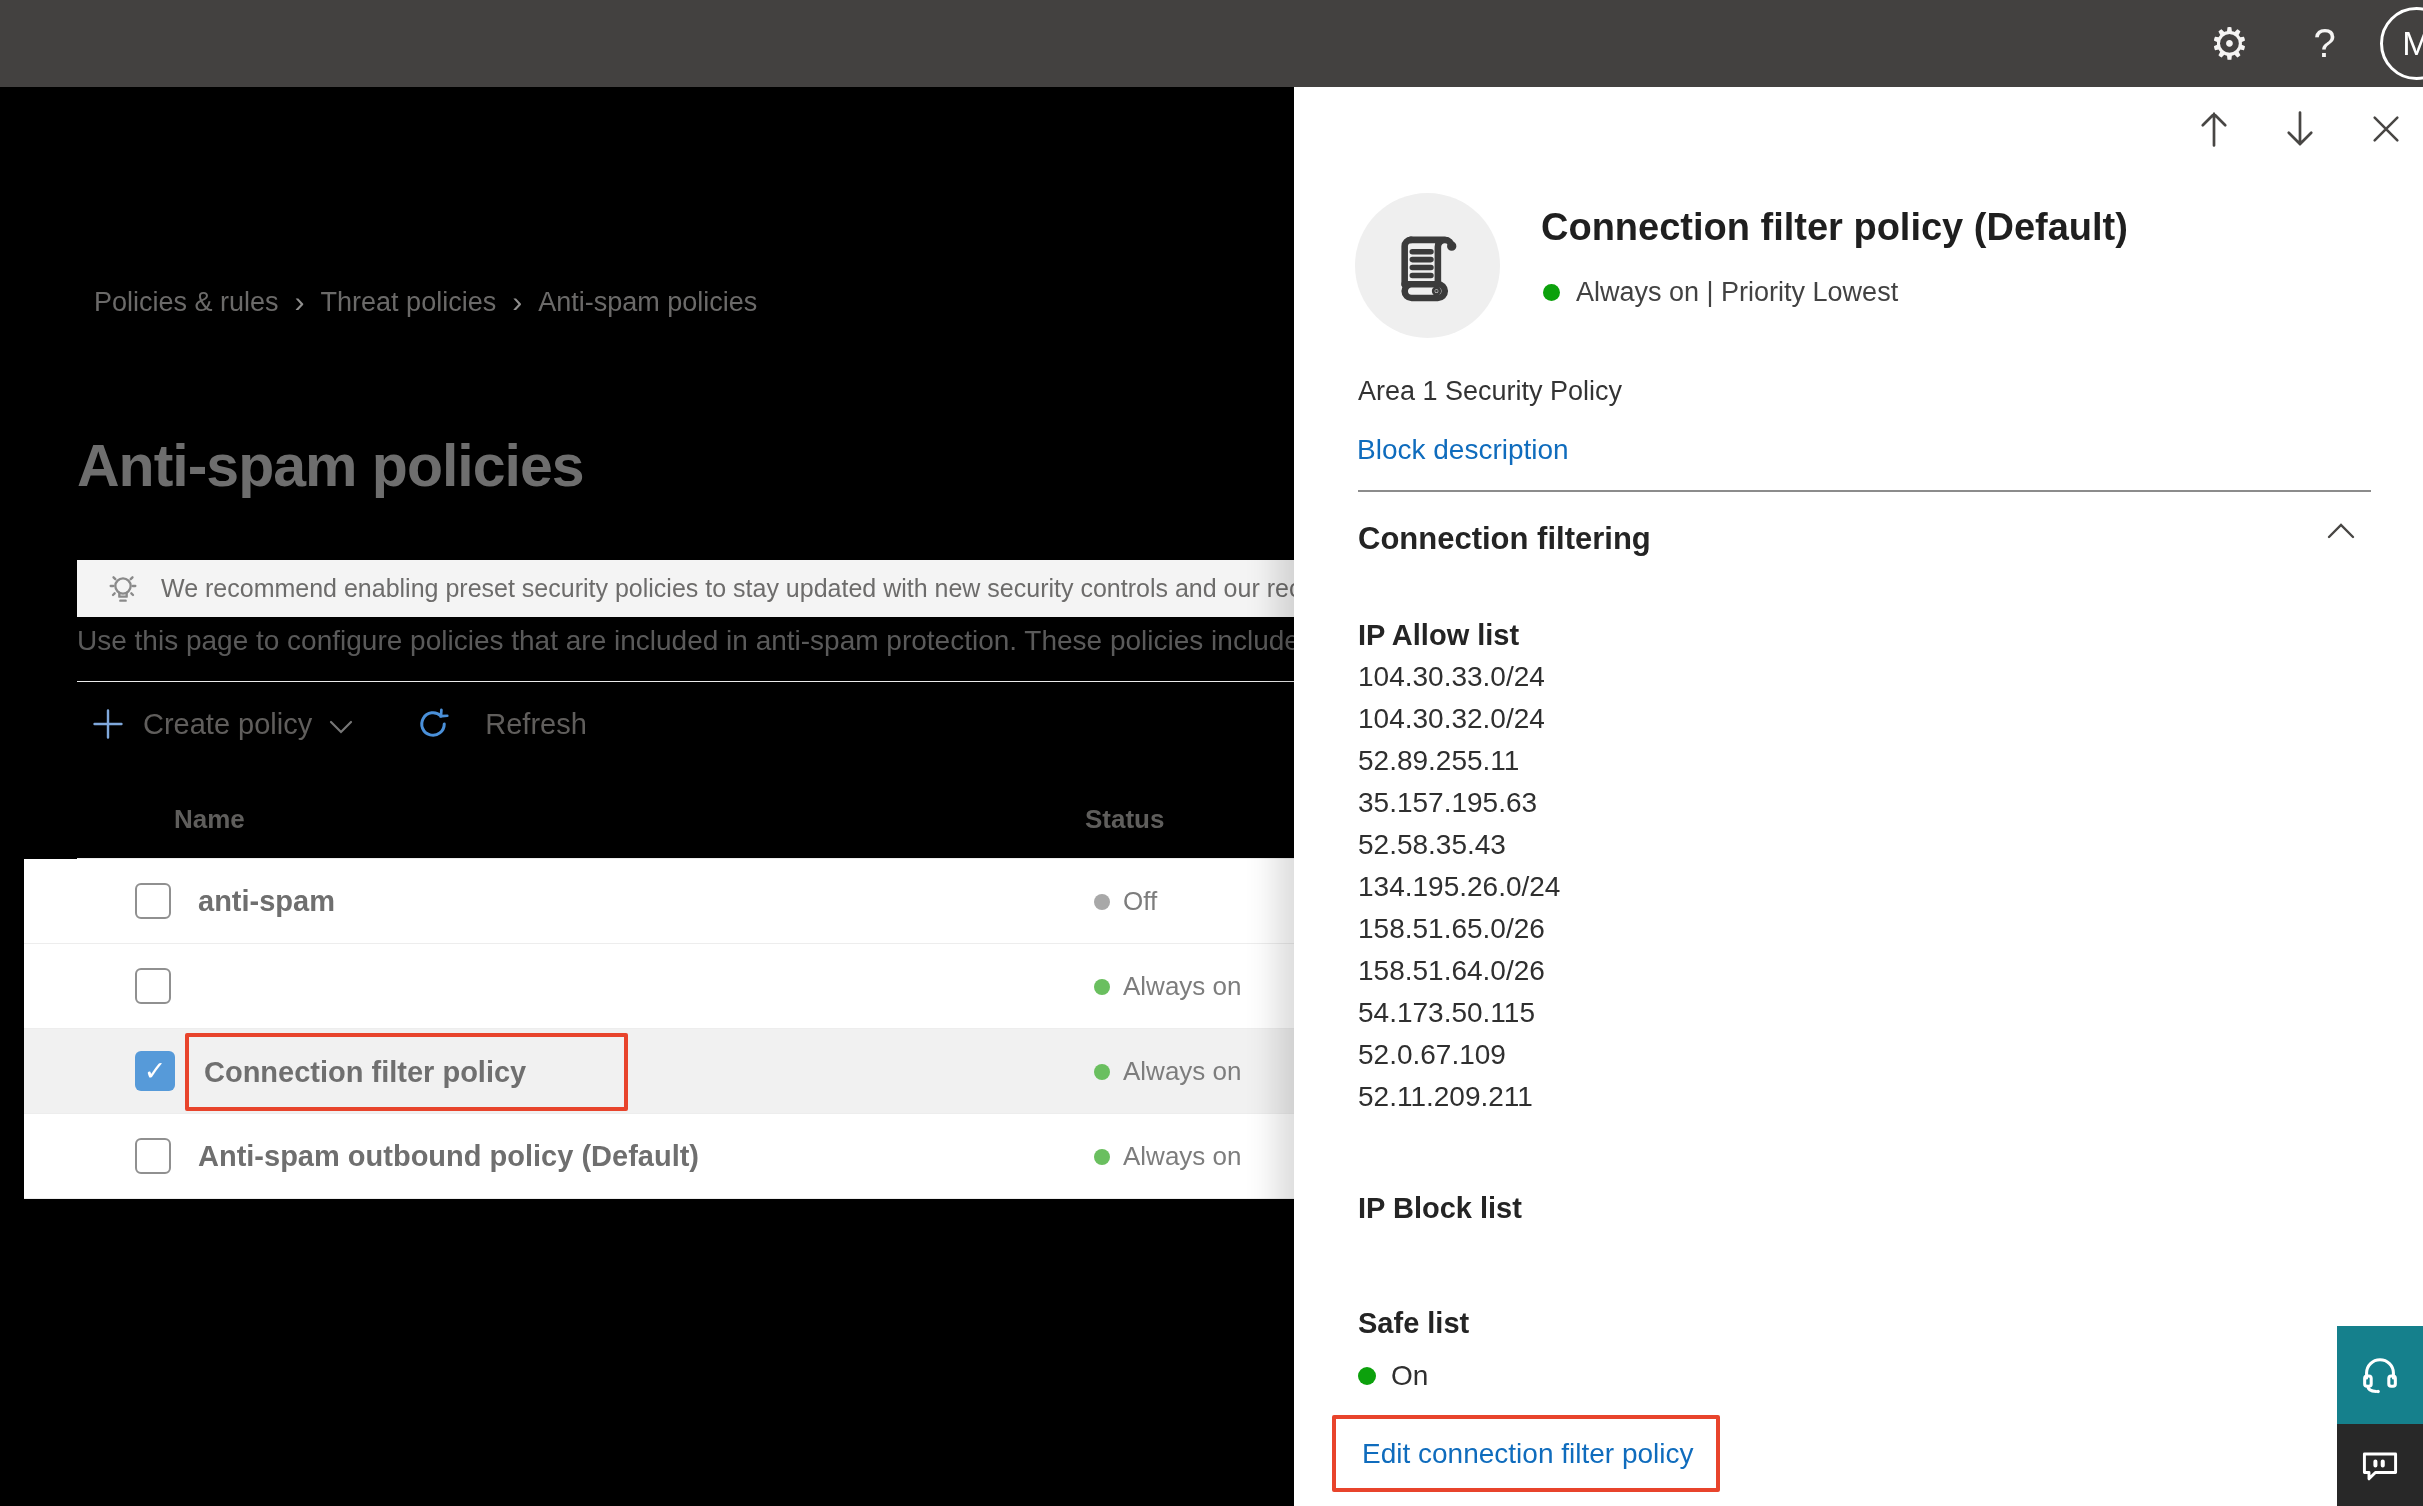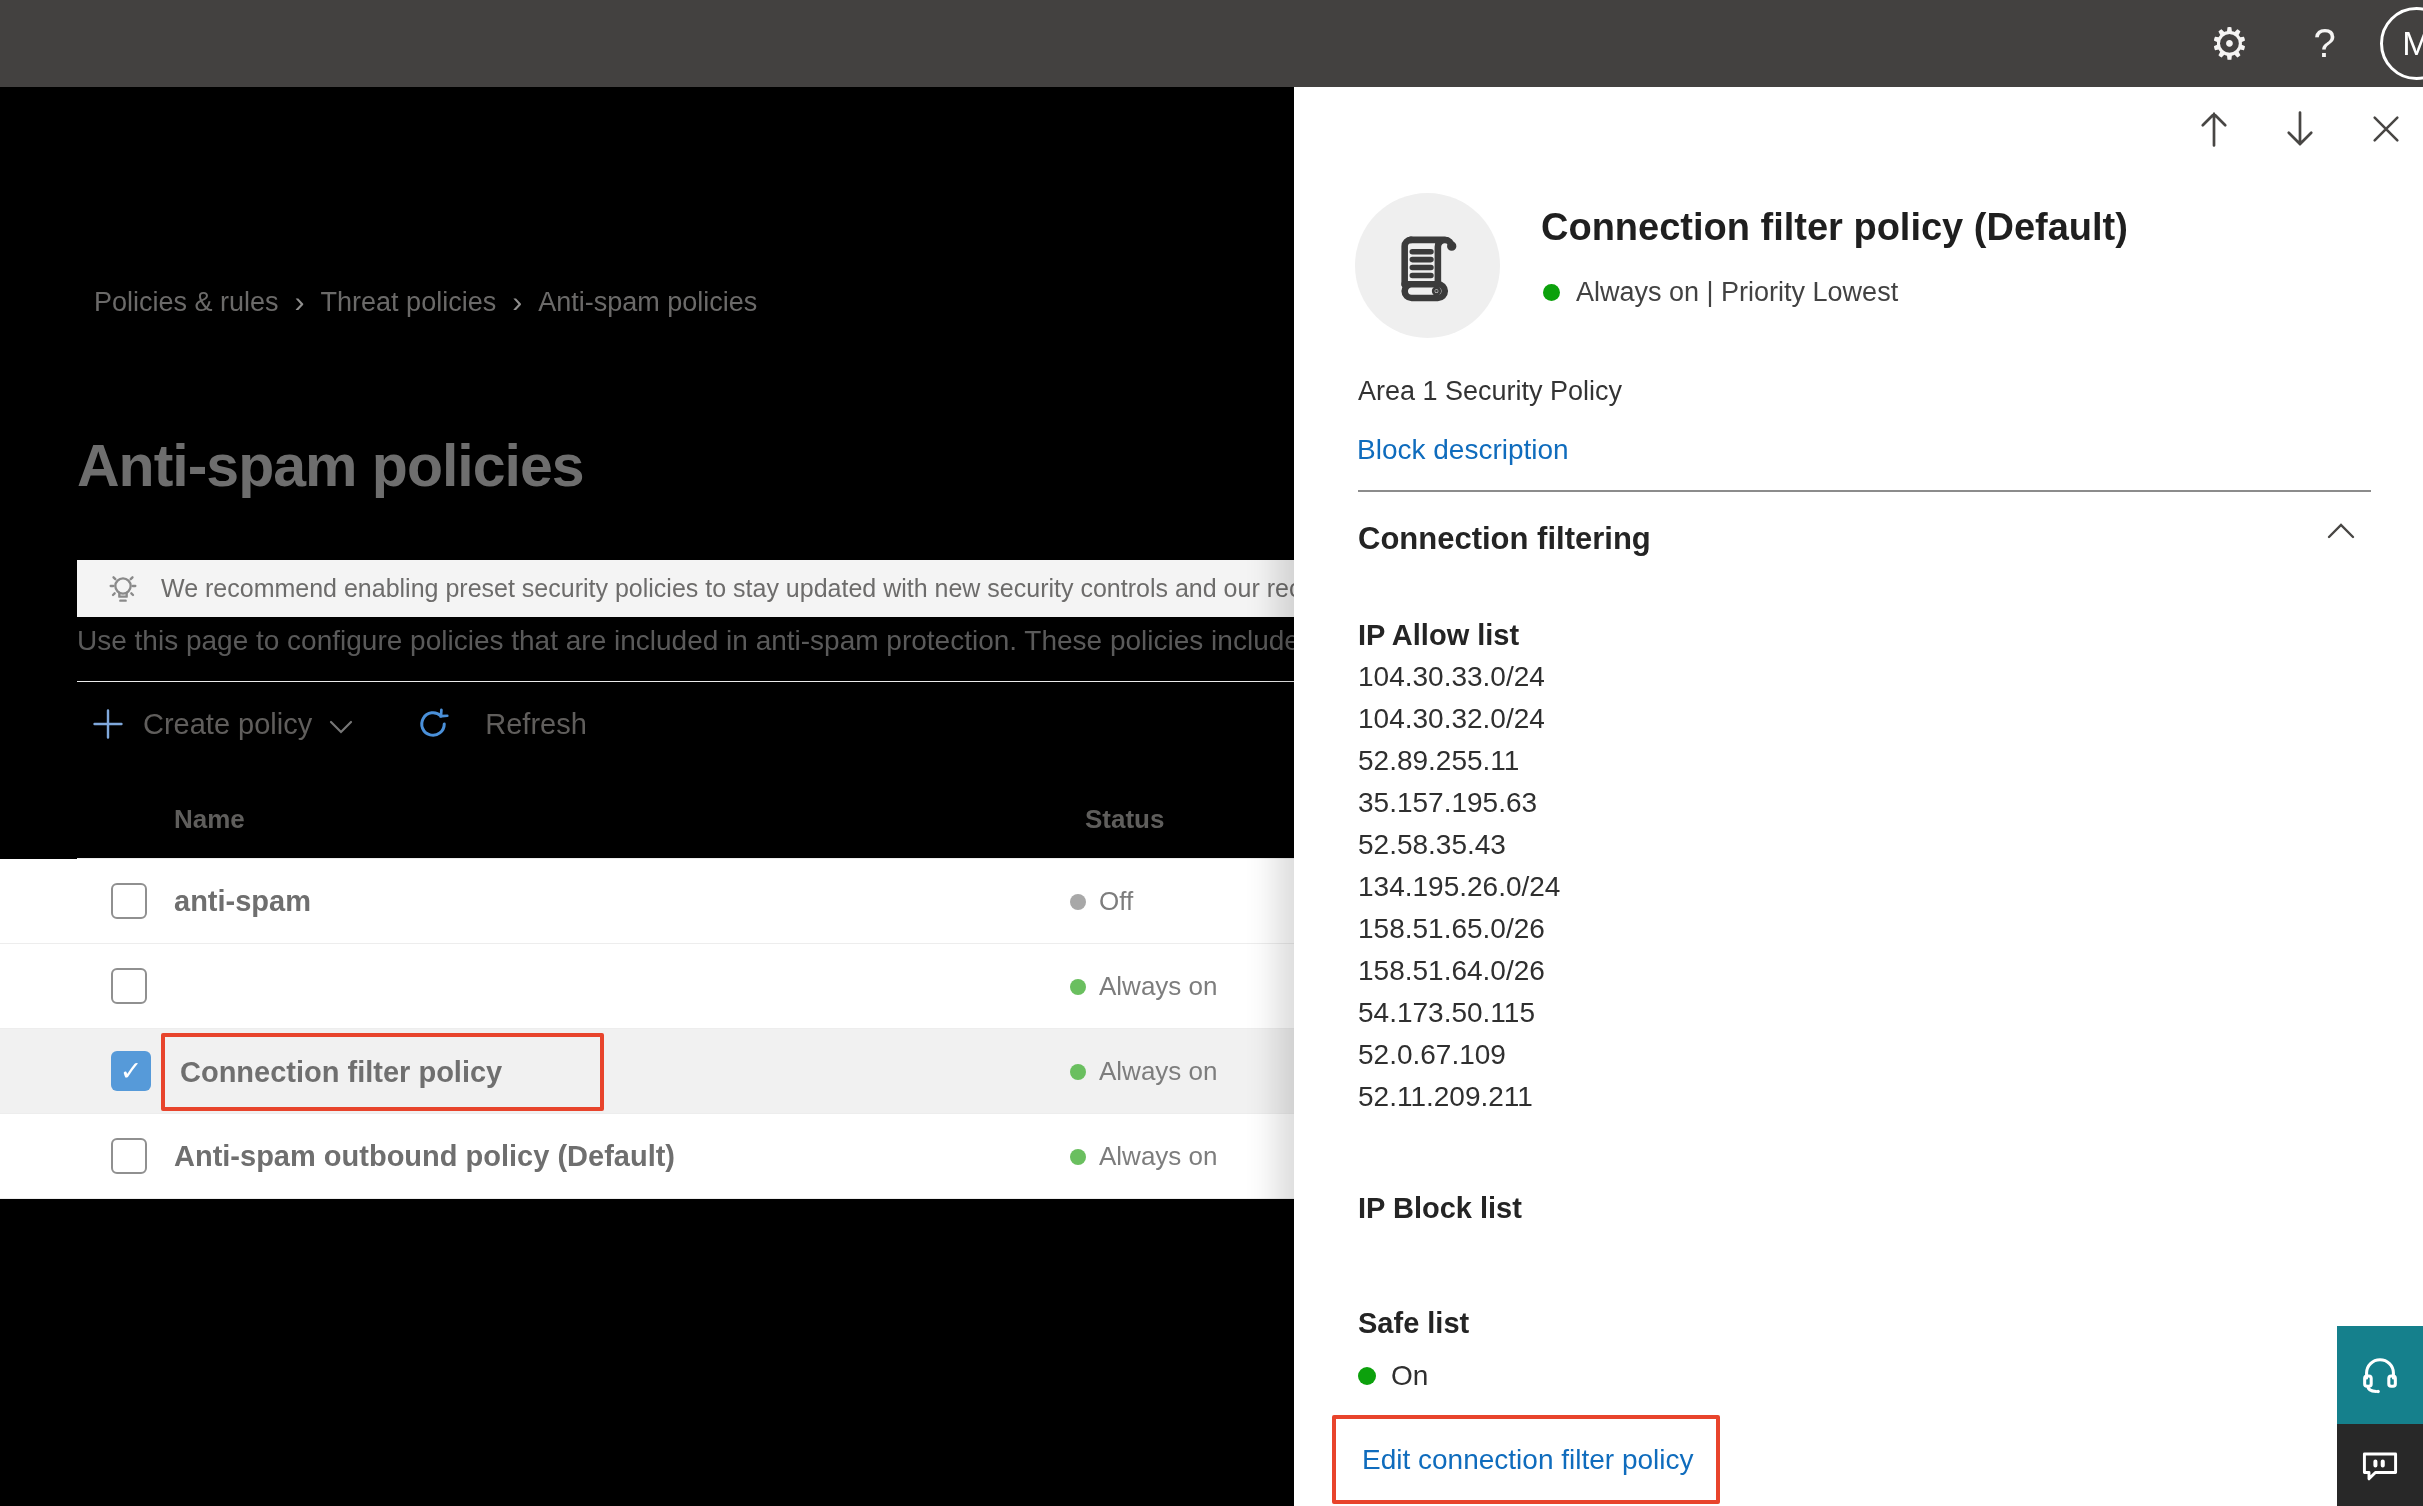--- a/index.html
+++ b/index.html
@@ -48,21 +48,21 @@
 
   
   .thead { position:absolute; left:0; top:693px; width:1294px; height:79px;text-decoration:underline; }
   .thead .col-name { position:absolute; left:174px; top:24px; font-size:26px;
     font-weight:bold; color:#5f5e5c; }
   .thead .col-status { position:absolute; left:1085px; top:24px; font-size:26px;
     font-weight:bold; color:#5f5e5c; }
   .thead-divider { position:absolute; left:77px; bottom:0; width:1217px; height:1px;
     background:#ededed; }
 
-  #rows { position:absolute; left:0; top:772px; width:1294px; }
+  #rows { position:absolute; left:0; top:772px; width:1294px;padding-left:24px; }
   .trow { position:relative; width:1294px; height:85px; border-bottom:1px solid #ededed;
     background:#fff; cursor:pointer; }
   .trow.sel { background:#f1f1f1; }
   .cb { position:absolute; left:111px; top:50%; transform:translateY(-50%);
     width:36px; height:36px; border:2.5px solid #909090; border-radius:6px;
     background:#fff; cursor:pointer; }
   .cb.on { width:40px; height:40px; border:none; border-radius:6px; background:#569ad9;
     color:#fff; font-size:27px; line-height:40px; text-align:center; }
   .nm { position:absolute; left:174px; top:0; height:85px; line-height:85px;
     font-size:29px; font-weight:bold; color:#6f6f6f; }
@@ -106,21 +106,21 @@
 
   .p-ipblock-label { position:absolute; left:64px; top:1105px; font-size:29px;
     font-weight:bold; color:#242424; }
   .p-safelist-label { position:absolute; left:64px; top:1220px; font-size:29px;
     font-weight:bold; color:#242424; }
   .p-safelist-status { position:absolute; left:64px; top:1273px; display:flex;
     align-items:center; gap:15px; }
   .p-safelist-status .dot { width:18px; height:18px; }
   .p-safelist-status .txt { font-size:28px; color:#2f2f2f; }
 
-  .p-editbox { position:absolute; left:38px; top:1328px; width:388px; height:89px;
+  .p-editbox { position:absolute; left:38px; top:1328px; width:388px; height:77px;
     border:4px solid #e8442c; border-radius:2px; display:flex; align-items:center; }
   .p-editlink { margin-left:26px; font-size:28px; color:#0f6cbd; cursor:pointer;
     white-space:nowrap; }
 
   
   .fab-help { position:absolute; left:2337px; top:1326px; width:86px; height:98px;
     background:#15808c; display:flex; align-items:center; justify-content:center;
     cursor:pointer; z-index:60; }
   .fab-feedback { position:absolute; left:2337px; top:1424px; width:86px; height:83px;
     background:#282828; display:flex; align-items:center; justify-content:center;

